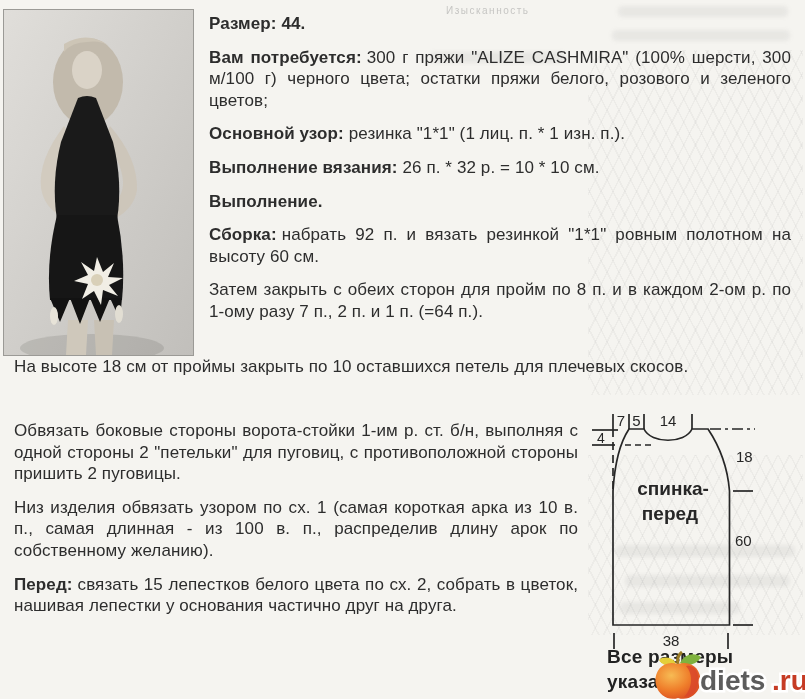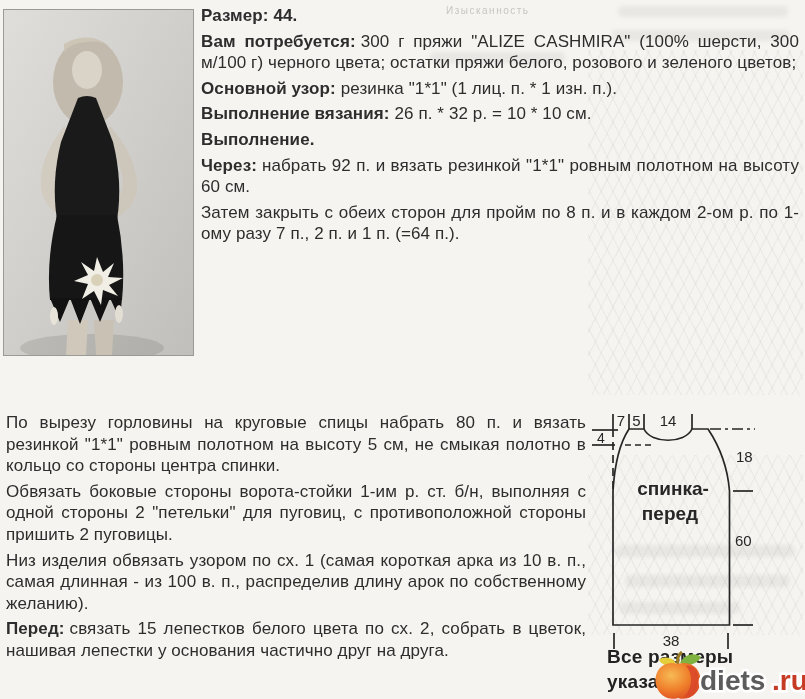--- a/index.html
+++ b/index.html
@@ -25,21 +25,21 @@
     filter:blur(.6px); font-size:10px; letter-spacing:1.5px; pointer-events:none;
   }
   .photo{
     position:absolute; left:3px; top:9px; width:189px; height:345px;
     border:1px solid #9b9a96; background:#d6d4d0; z-index:2;
   }
   .sec{position:absolute; z-index:2; font-size:17px; line-height:21.6px; letter-spacing:.1px;}
   .sec1{left:197px; top:1px;  width:606px;}
   .sec2{left:2px;   top:344px; width:801px;}
   .sec3{left:2px;   top:408px; width:588px;}
-  .para{margin:4px; text-align:justify;}
+  .para{margin:12px; text-align:justify;}
   .para b:not(:empty){margin-right:5px;}
   .diagram{position:absolute; left:585px; top:396px; z-index:2;}
   .dtxt{font-family:"Liberation Sans",sans-serif; fill:#262626;}
   .note{
     position:absolute; left:607px; top:644px; width:200px; z-index:2;
     font-weight:bold; font-size:19px; line-height:25px; color:#222; letter-spacing:.2px;
   }
   .watermark{position:absolute; left:648px; top:651px; z-index:4;}
 </style>
 </head>
@@ -85,29 +85,29 @@
       </g>
     </svg>
   </div>
 
   <div class="sec sec1">
     <p class="para"><b>Размер: 44.</b><span></span></p>
     <p class="para"><b>Вам потребуется:</b><span>300 г пряжи "ALIZE CASHMIRA" (100% шерсти, 300 м/100 г) черного цвета; остатки пряжи белого, розового и зеленого цветов;</span></p>
     <p class="para"><b>Основной узор:</b><span>резинка "1*1" (1 лиц. п. * 1 изн. п.).</span></p>
     <p class="para"><b>Выполнение вязания:</b><span>26 п. * 32 р. = 10 * 10 см.</span></p>
     <p class="para"><b>Выполнение.</b><span></span></p>
-    <p class="para"><b>Через:</b><span>набрать 92 п. и вязать резинкой "1*1" ровным полотном на высоту 60 см.</span></p>
+    <p class="para"><b>Сборка:</b><span>набрать 92 п. и вязать резинкой "1*1" ровным полотном на высоту 60 см.</span></p>
     <p class="para"><b></b><span>Затем закрыть с обеих сторон для пройм по 8 п. и в каждом 2-ом р. по 1-ому разу 7 п., 2 п. и 1 п. (=64 п.).</span></p>
   </div>
 
   <div class="sec sec2">
+    <p class="para"><b></b><span>На высоте 18 см от проймы закрыть по 10 оставшихся петель для плечевых скосов.</span></p>
   </div>
 
   <div class="sec sec3">
-    <p class="para"><b></b><span>По вырезу горловины на круговые спицы набрать 80 п. и вязать резинкой "1*1" ровным полотном на высоту 5 см, не смыкая полотно в кольцо со стороны центра спинки.</span></p>
     <p class="para"><b></b><span>Обвязать боковые стороны ворота-стойки 1-им р. ст. б/н, выполняя с одной стороны 2 "петельки" для пуговиц, с противоположной стороны пришить 2 пуговицы.</span></p>
     <p class="para"><b></b><span>Низ изделия обвязать узором по сх. 1 (самая короткая арка из 10 в. п., самая длинная - из 100 в. п., распределив длину арок по собственному желанию).</span></p>
     <p class="para"><b>Перед:</b><span>связать 15 лепестков белого цвета по сх. 2, собрать в цветок, нашивая лепестки у основания частично друг на друга.</span></p>
   </div>
 
   <svg class="diagram" width="220" height="256" viewBox="0 0 220 256">
     <g stroke="#262626" stroke-width="1.7" fill="none">
 
       <line x1="28" y1="18" x2="28" y2="33"></line>
       <line x1="44" y1="18" x2="44" y2="33"></line>

